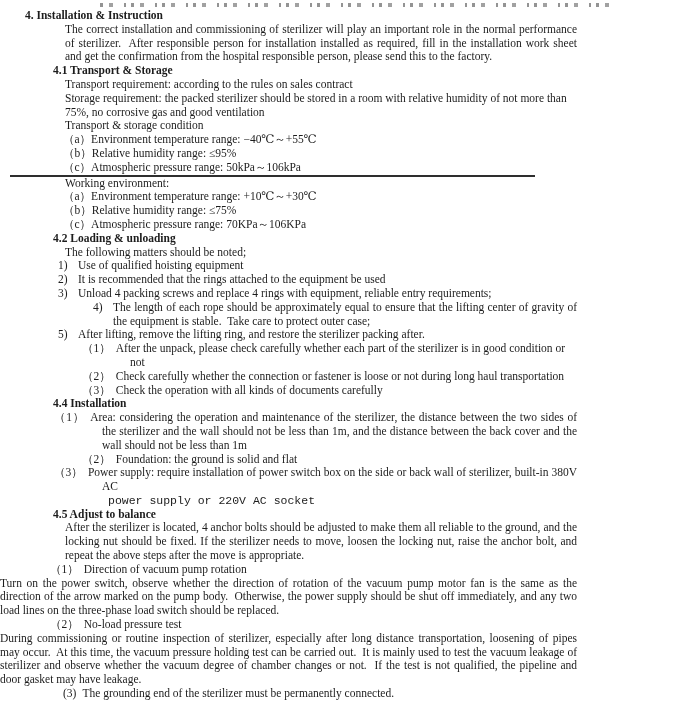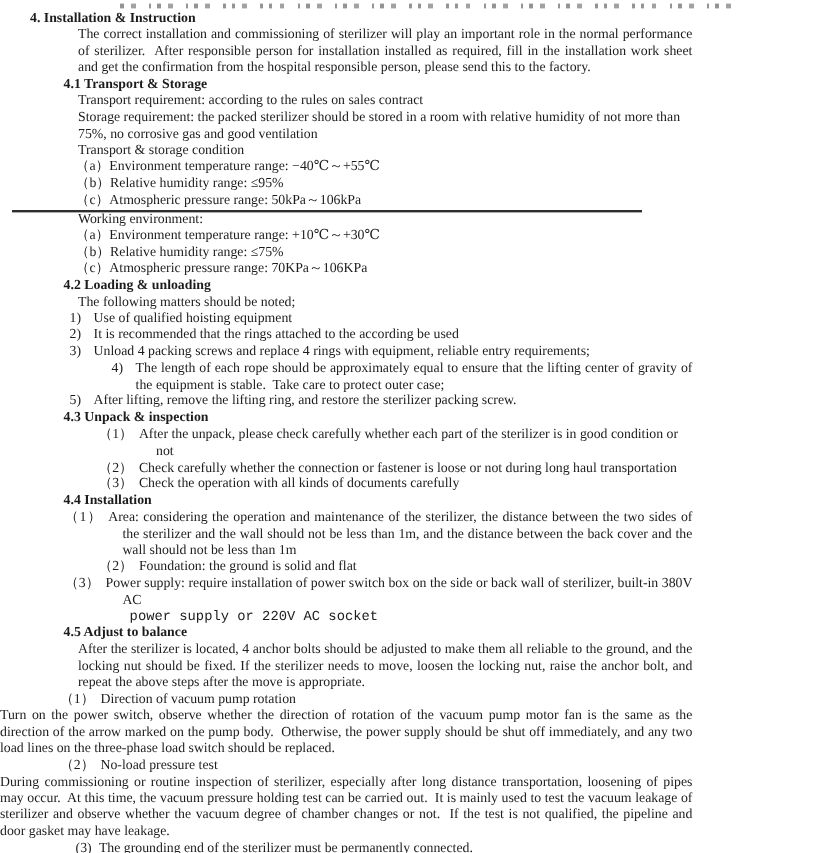--- a/index.html
+++ b/index.html
@@ -52,25 +52,24 @@
       <div class="line alpha"><span class="marker">（b）</span><span class="text">Relative humidity range: ≤95%</span></div>
       <div class="line alpha"><span class="marker">（c）</span><span class="text">Atmospheric pressure range: 50kPa～106kPa</span></div>
       <div class="divider"></div>
       <div class="line body"><span class="text">Working environment:</span></div>
       <div class="line alpha"><span class="marker">（a）</span><span class="text">Environment temperature range: +10℃～+30℃</span></div>
       <div class="line alpha"><span class="marker">（b）</span><span class="text">Relative humidity range: ≤75%</span></div>
       <div class="line alpha"><span class="marker">（c）</span><span class="text">Atmospheric pressure range: 70KPa～106KPa</span></div>
       <div class="line h2"><span class="text">4.2 Loading &amp; unloading</span></div>
       <div class="line body"><span class="text">The following matters should be noted;</span></div>
       <div class="line num"><span class="marker">1)</span><span class="text">Use of qualified hoisting equipment</span></div>
-      <div class="line num"><span class="marker">2)</span><span class="text">It is recommended that the rings attached to the according be used</span></div>
+      <div class="line num"><span class="marker">2)</span><span class="text">It is recommended that the rings attached to the equipment be used</span></div>
       <div class="line num"><span class="marker">3)</span><span class="text">Unload 4 packing screws and replace 4 rings with equipment, reliable entry requirements;</span></div>
       <div class="line num-j"><span class="marker">4)</span><span class="text">The length of each rope should be approximately equal to ensure that the lifting center of gravity of the equipment is stable.&nbsp; Take care to protect outer case;</span></div>
-      <div class="line num"><span class="marker">5)</span><span class="text">After lifting, remove the lifting ring, and restore the sterilizer packing screw.</span></div>
-      <div class="line h2"><span class="text">4.3 Unpack &amp; inspection</span></div>
+      <div class="line num"><span class="marker">5)</span><span class="text">After lifting, remove the lifting ring, and restore the sterilizer packing after.</span></div>
       <div class="line paren"><span class="marker">（1）</span><span class="text">After the unpack, please check carefully whether each part of the sterilizer is in good condition or not</span></div>
       <div class="line paren"><span class="marker">（2）</span><span class="text">Check carefully whether the connection or fastener is loose or not during long haul transportation</span></div>
       <div class="line paren"><span class="marker">（3）</span><span class="text">Check the operation with all kinds of documents carefully</span></div>
       <div class="line h2"><span class="text">4.4 Installation</span></div>
       <div class="line paren-j"><span class="marker">（1）</span><span class="text">Area: considering the operation and maintenance of the sterilizer, the distance between the two sides of the sterilizer and the wall should not be less than 1m, and the distance between the back cover and the wall should not be less than 1m</span></div>
       <div class="line paren"><span class="marker">（2）</span><span class="text">Foundation: the ground is solid and flat</span></div>
       <div class="line paren-j"><span class="marker">（3）</span><span class="text">Power supply: require installation of power switch box on the side or back wall of sterilizer, built-in 380V AC</span></div>
       <div class="line cont"><span class="text">power supply or 220V AC socket</span></div>
       <div class="line h2"><span class="text">4.5 Adjust to balance</span></div>
       <div class="line body-j"><span class="text">After the sterilizer is located, 4 anchor bolts should be adjusted to make them all reliable to the ground, and the locking nut should be fixed. If the sterilizer needs to move, loosen the locking nut, raise the anchor bolt, and repeat the above steps after the move is appropriate.</span></div>

